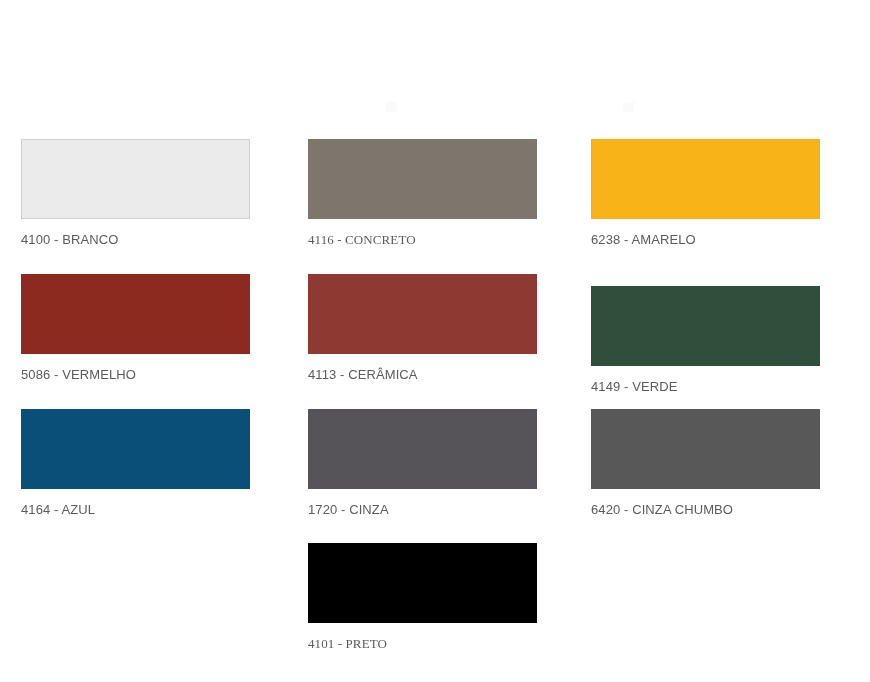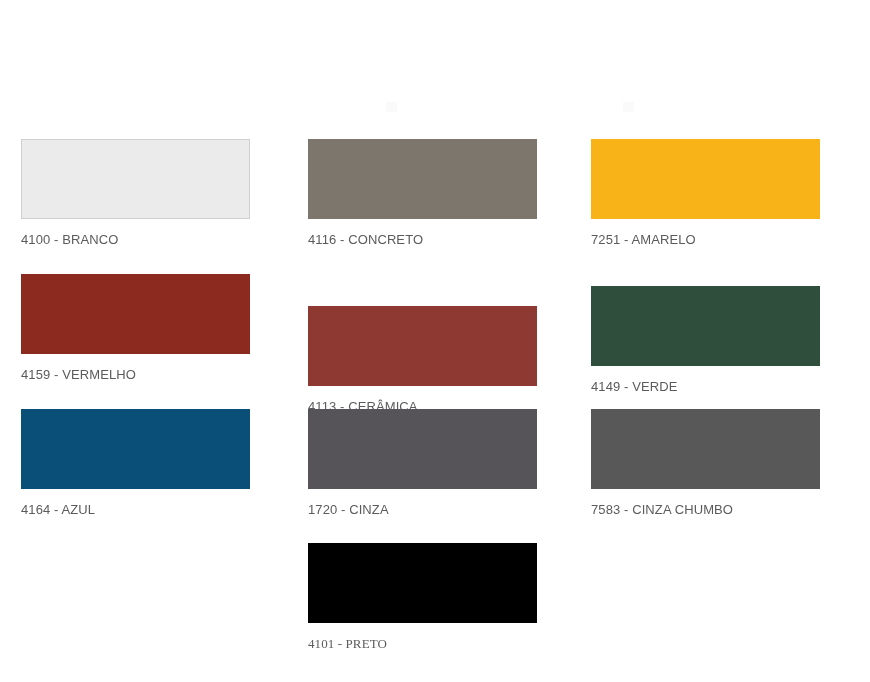--- a/index.html
+++ b/index.html
@@ -58,51 +58,51 @@
   }
 </style>
 </head>
 <body>
 
 <div id="palette-grid">
     <div class="swatch-cell" style="left: 21px; top: 139px;">
       <div class="swatch-chip bordered" title="4100 - BRANCO" style="background: rgb(235, 235, 235); border-color: rgb(207, 207, 207);"></div>
       <div class="swatch-label">4100 - BRANCO</div>
     </div>
-    <div class="swatch-cell" style="left: 308px; top: 139px;">
+    <div class="swatch-cell" style="left: 308px; top: 139px; font-family: Liberation Serif, serif;">
       <div class="swatch-chip" title="4116 - CONCRETO" style="background: rgb(125, 118, 108);"></div>
       <div class="swatch-label">4116 - CONCRETO</div>
     </div>
     <div class="swatch-cell" style="left: 591px; top: 139px;">
       <div class="swatch-chip" title="4163 - AMARELO" style="background: rgb(247, 179, 24);"></div>
-      <div class="swatch-label">7251 - AMARELO</div>
+      <div class="swatch-label">6238 - AMARELO</div>
     </div>
     <div class="swatch-cell" style="left: 21px; top: 274px;">
       <div class="swatch-chip" title="4159 - VERMELHO" style="background: rgb(141, 42, 31);"></div>
-      <div class="swatch-label">4159 - VERMELHO</div>
+      <div class="swatch-label">5086 - VERMELHO</div>
     </div>
-    <div class="swatch-cell" style="left: 308px; top: 274px; margin-top: 32px;">
+    <div class="swatch-cell" style="left: 308px; top: 274px;">
       <div class="swatch-chip" title="4113 - CERÂMICA" style="background: rgb(142, 58, 51);"></div>
       <div class="swatch-label">4113 - CERÂMICA</div>
     </div>
     <div class="swatch-cell" style="left: 591px; top: 274px; margin-top: 12px;">
       <div class="swatch-chip" title="4149 - VERDE" style="background: rgb(47, 79, 60);"></div>
       <div class="swatch-label">4149 - VERDE</div>
     </div>
     <div class="swatch-cell" style="left: 21px; top: 409px;">
       <div class="swatch-chip" title="4164 - AZUL" style="background: rgb(10, 79, 119);"></div>
       <div class="swatch-label">4164 - AZUL</div>
     </div>
     <div class="swatch-cell" style="left: 308px; top: 409px;">
       <div class="swatch-chip" title="4110 - CINZA" style="background: rgb(86, 84, 89);"></div>
       <div class="swatch-label">1720 - CINZA</div>
     </div>
     <div class="swatch-cell" style="left: 591px; top: 409px;">
       <div class="swatch-chip" title="4111 - CINZA CHUMBO" style="background: rgb(88, 88, 88);"></div>
-      <div class="swatch-label">7583 - CINZA CHUMBO</div>
+      <div class="swatch-label">6420 - CINZA CHUMBO</div>
     </div>
     <div class="swatch-cell" style="left: 308px; top: 543px; font-family: Liberation Serif, serif;">
       <div class="swatch-chip" title="4101 - PRETO" style="background: rgb(0, 0, 0);"></div>
       <div class="swatch-label">4101 - PRETO</div>
     </div>
     <div class="faint-mark" style="left: 386px; top: 102px;"></div>
     <div class="faint-mark" style="left: 623px; top: 102px;"></div>
   </div>
 
 </body></html>

